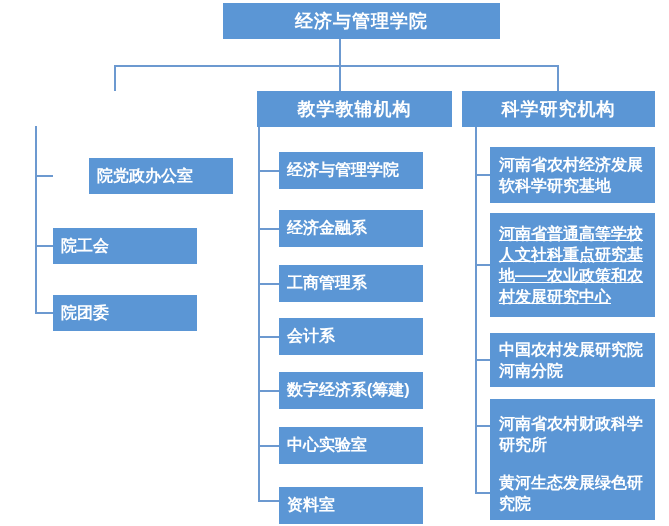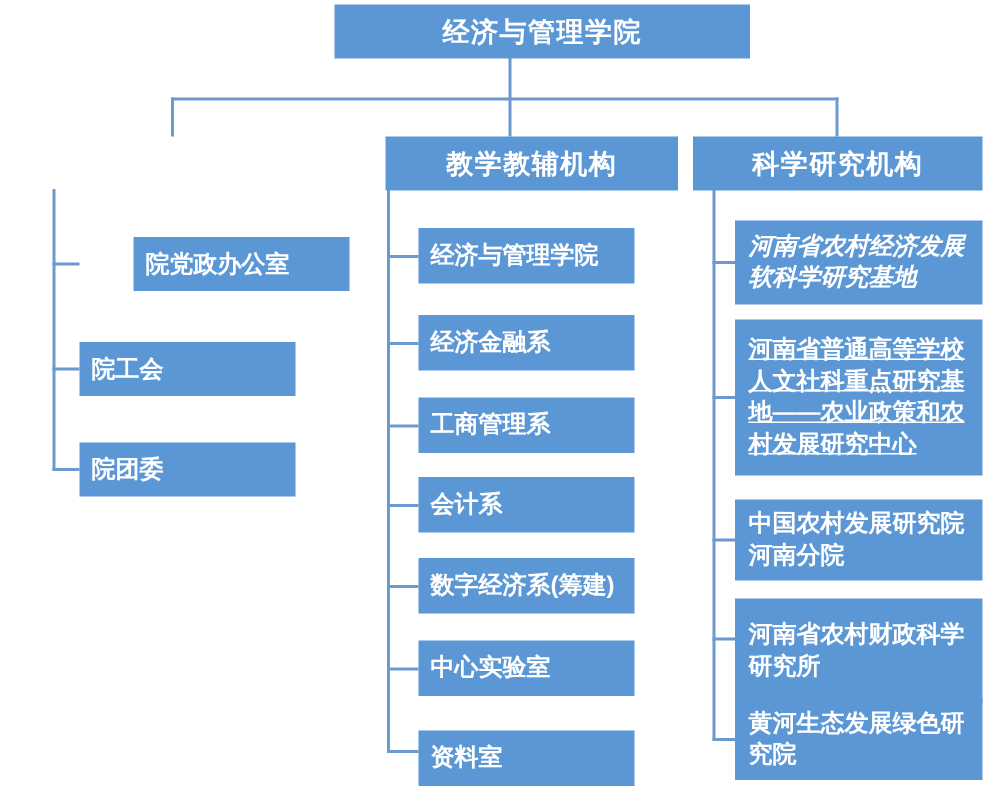--- a/index.html
+++ b/index.html
@@ -93,19 +93,19 @@
   <div class="box leaf" style="left:53px; top:295px; width:144px; height:36px;">院团委</div>
 
   <div class="box leaf" style="left:279px; top:152px; width:144px; height:37px;">经济与管理学院</div>
   <div class="box leaf" style="left:279px; top:210px; width:144px; height:37px;">经济金融系</div>
   <div class="box leaf" style="left:279px; top:265px; width:144px; height:37px;">工商管理系</div>
   <div class="box leaf" style="left:279px; top:318px; width:144px; height:37px;">会计系</div>
   <div class="box leaf" style="left:279px; top:372px; width:144px; height:37px;">数字经济系(筹建)</div>
   <div class="box leaf" style="left:279px; top:427px; width:144px; height:37px;">中心实验室</div>
   <div class="box leaf" style="left:279px; top:487px; width:144px; height:37px;">资料室</div>
 
-  <div class="box leaf-multi" style="left:490px; top:147px; width:165px; height:56px;font-style:italic;">河南省农村经济发展软科学研究基地</div>
+  <div class="box leaf-multi" style="left:490px; top:147px; width:165px; height:56px;">河南省农村经济发展软科学研究基地</div>
   <div class="box leaf-multi" style="left:490px; top:213px; width:165px; height:104px;text-decoration:underline;">河南省普通高等学校人文社科重点研究基地——农业政策和农村发展研究中心</div>
   <div class="box leaf-multi" style="left:490px; top:333px; width:165px; height:54px;">中国农村发展研究院河南分院</div>
   <div class="box leaf-multi" style="left:490px; top:399px; width:165px; height:70px;">河南省农村财政科学研究所</div>
   <div class="box leaf-multi" style="left:490px; top:466px; width:165px; height:54px;">黄河生态发展绿色研究院</div>
 
 </div>
 
 </body></html>

